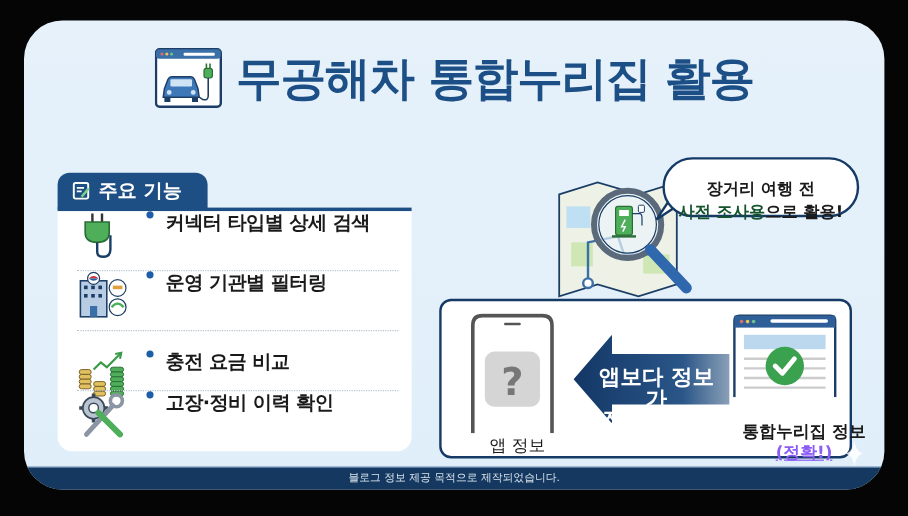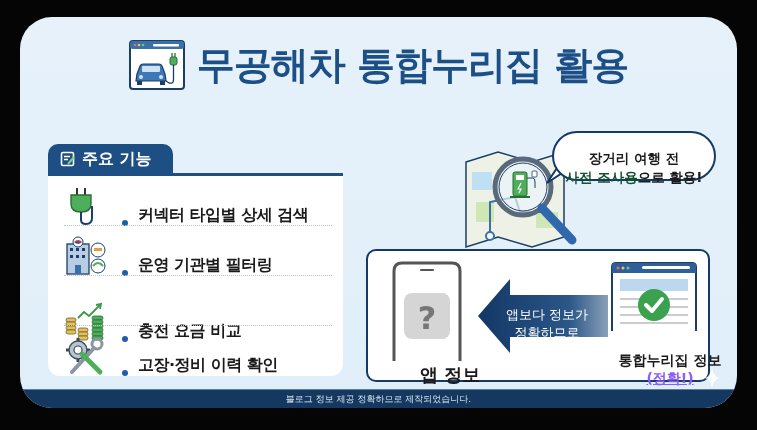--- a/index.html
+++ b/index.html
@@ -11,35 +11,35 @@
   .title-icon { width:56px; height:50px; margin-right:12px; }
   .title-text { font-size:38px; font-weight:bold; color:#1c4f86; letter-spacing:-1px; white-space:nowrap; }
   .subtitle { position:absolute; left:0; top:83px; width:100%; text-align:center; font-size:17px; color:#1a1a1a; white-space:nowrap; letter-spacing:-0.5px; }
   .subtitle .hl { color:#1e5ea8; }
 
   .features { position:absolute; left:28px; top:127px; width:266px; height:232px; }
   .feat-tab { position:absolute; left:0; top:0; height:30px; width:125px; background:#1e4f84; border-radius:10px 10px 0 0;
               display:flex; align-items:center; padding-left:12px; box-sizing:border-box; color:#fff; font-weight:bold; font-size:16px; }
   .feat-tab-line { position:absolute; left:0; top:29px; width:295px; height:3px; background:#1e4f84; }
   .feat-panel { position:absolute; left:0; top:32px; width:295px; height:200px; background:#fff; border-radius:0 0 12px 12px; }
-  .feat-item { position:absolute; left:0; width:295px; height:50px; display:flex; align-items:flex-end; }
+  .feat-item { position:absolute; left:0; width:295px; height:50px; display:flex; align-items:flex-start; }
   .feat-item .ic { width:44px; height:40px; margin-left:16px; margin-right:14px; }
   .feat-item .bullet { width:6px; height:6px; border-radius:50%; background:#1e5ea8; margin-right:10px; }
   .feat-item .lbl { font-size:16px; font-weight:bold; color:#1a1a1a; white-space:nowrap; letter-spacing:-0.5px; }
   .dotline { position:absolute; left:16px; width:268px; border-top:1.5px dotted #b8c4d0; }
 
   .map-area { position:absolute; left:440px; top:125px; width:140px; height:115px; }
   .bubble { position:absolute; left:532px; top:114px; width:164px; height:50px; background:#fff; border:2px solid #163a66;
             border-radius:25px; text-align:center; font-size:13.5px; font-weight:bold; line-height:19px; padding-top:16px; box-sizing:border-box; color:#1a1a1a; }
   .bubble .blue { color:#14532d; }
   .bubble-tail { position:absolute; left:525px; top:148px; width:20px; height:20px; }
 
   .compare { position:absolute; left:346px; top:232px; width:344px; height:133px; background:#fff; border:2px solid #163a66; border-radius:10px; box-sizing:border-box; }
-  .app-label { position:absolute; left:40px; top:112px; font-size:18px; font-weight:bold; color:#1a1a1a;margin-left:12px; }
-  .arrow-text { position:absolute; left:124px; top:55px; width:110px; text-align:center; color:#fff; font-size:13px; font-weight:normal; line-height:18px; }
+  .app-label { position:absolute; left:40px; top:112px; font-size:14px; font-weight:normal; color:#1a1a1a; }
+  .arrow-text { position:absolute; left:124px; top:55px; width:110px; text-align:center; color:#fff; font-size:18px; font-weight:bold; line-height:18px; }
   .nuri-label { position:absolute; left:246px; top:100px; width:112px; text-align:center; font-size:14px; font-weight:bold; color:#1a1a1a; line-height:18px; }
   .nuri-label .green { color:#8b5cf6; display:block;text-decoration:underline; }
 
   .footer { position:absolute; left:0; top:372px; width:100%; height:19px; background:#14385f; color:#d9e4ef; font-size:9px; text-align:center; line-height:18px; border-top:1px solid #5a7fa3; }
 </style>
 </head>
 <body>
 
 <div class="card">
 
@@ -231,14 +231,14 @@
     <div class="nuri-label">
       <span>통합누리집 정보</span>
       <span class="green">(정확!)</span>
     </div>
   </div>
 
   <svg style="position:absolute;left:685px;top:350px" width="14" height="22" viewBox="0 0 14 22">
     <path d="M7 0 Q8 9 14 11 Q8 13 7 22 Q6 13 0 11 Q6 9 7 0 Z" fill="#fff" opacity="0.85"></path>
   </svg>
 
-  <div class="footer">블로그 정보 제공 정확하므로 제작되었습니다.</div>
+  <div class="footer">블로그 정보 제공 목적으로 제작되었습니다.</div>
 </div>
 
 </body></html>

